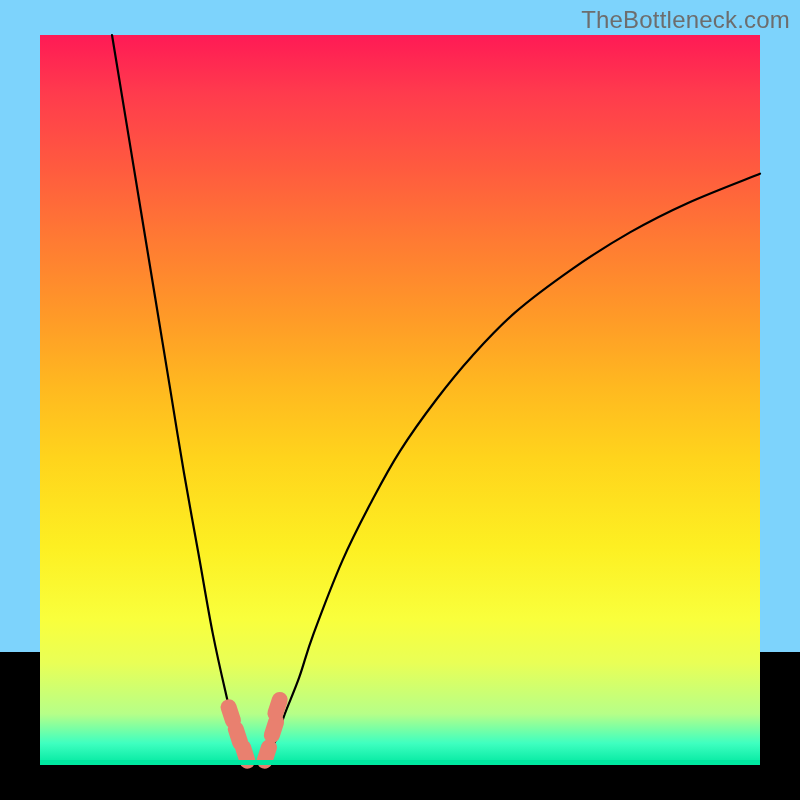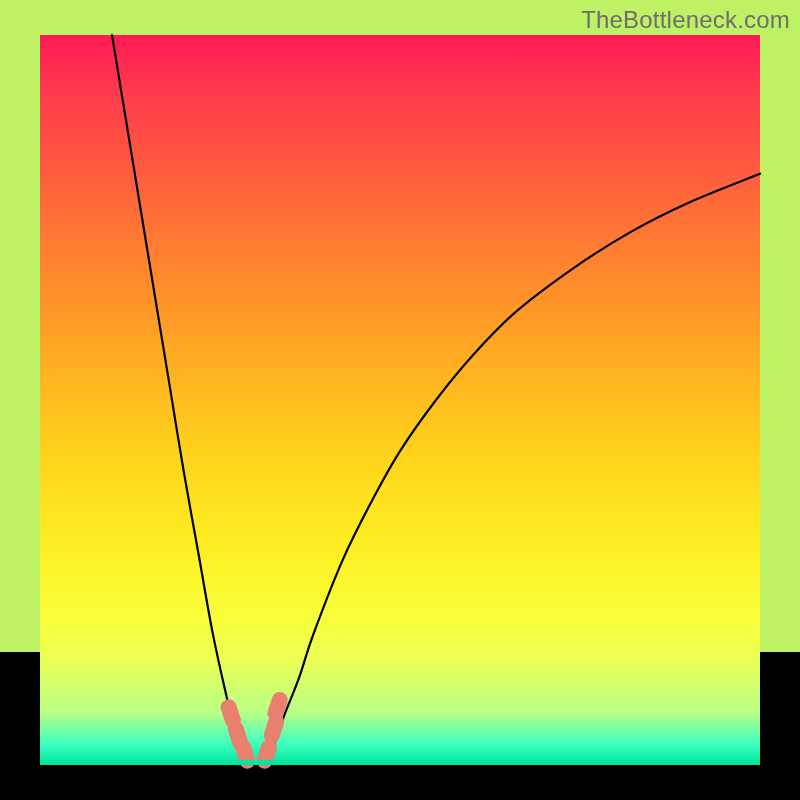--- a/index.html
+++ b/index.html
@@ -8,21 +8,21 @@
     width: 800px;
     height: 800px;
     background: #000;
     overflow: hidden;
     font-family: Arial, Helvetica, sans-serif;
   }
   .frame {
     position: absolute;
     left: 0; top: 0;
     width: 800px; height: 652px;
-    background: #bef264;
+    background: #7dd3fc;
     text-align: center;
   }
   .plot-area {
     position: absolute;
     left: 40px;
     top: 35px;
     width: 720px;
     height: 730px;
     background: linear-gradient(to bottom,
       #ff1a55 0%,

